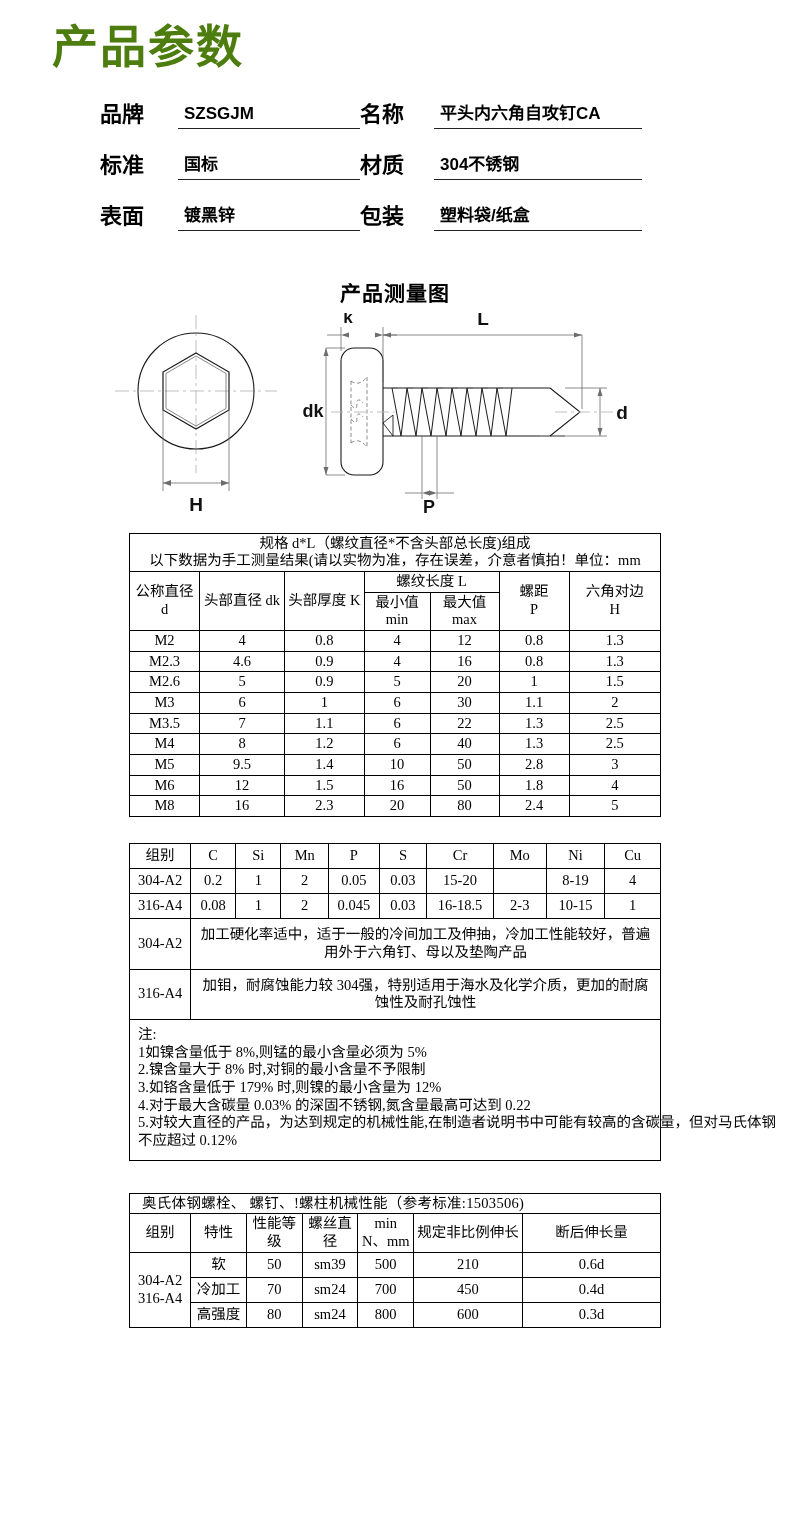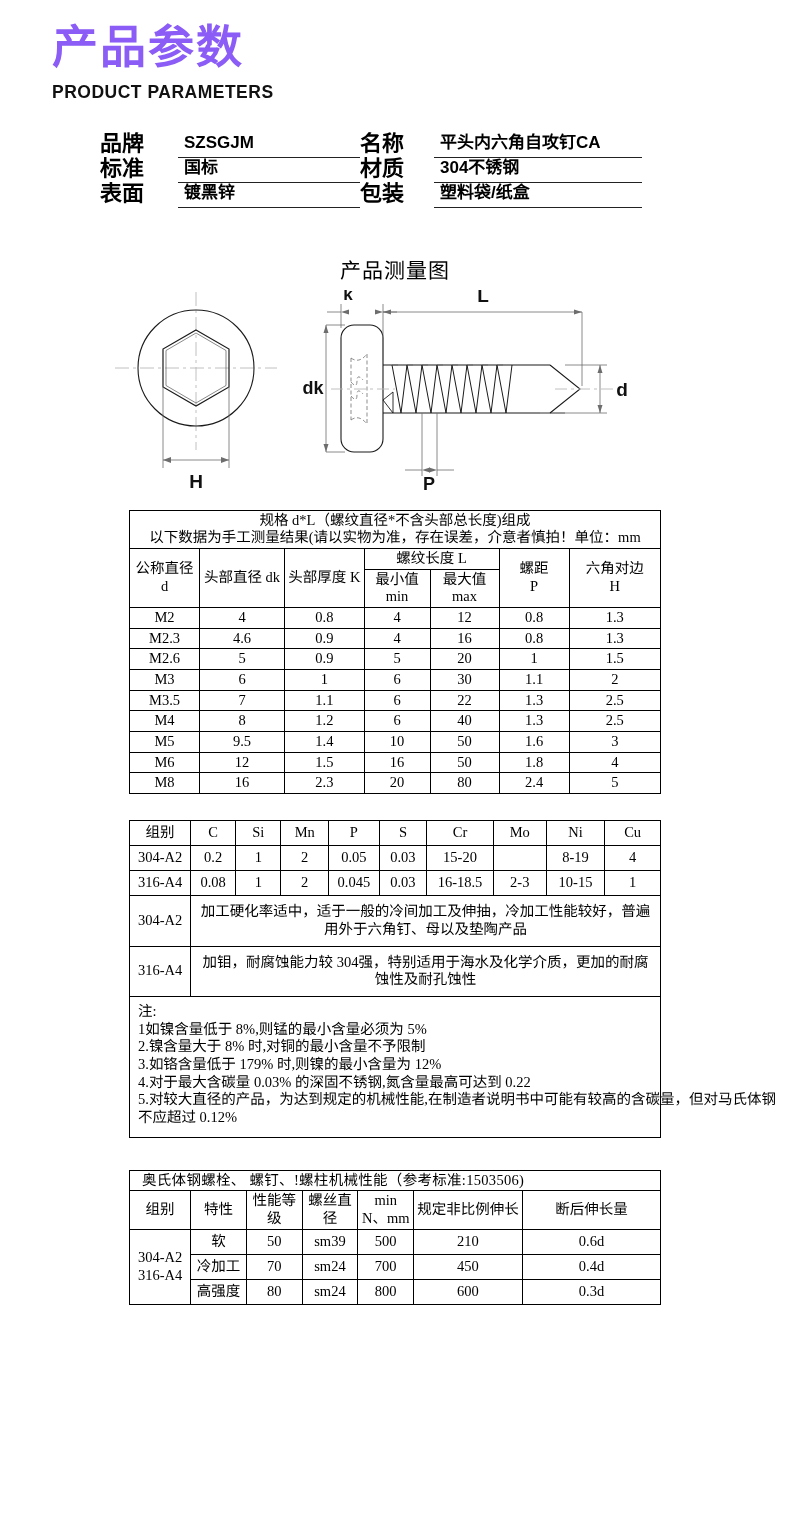--- a/index.html
+++ b/index.html
@@ -18,36 +18,37 @@
 
   
   .page-head {
     padding: 22px 0 0 52px;
   }
   .title-cn {
     font-size: 46px;
     font-weight: 700;
     letter-spacing: 2px;
     line-height: 1.12;
-    color: #8b5cf6;
+    color: #4d7c0f;
   }
   .title-en {
     font-size: 17.5px;
     font-weight: 700;
     letter-spacing: 0.5px;
     margin-top: 8px;
     color: #111;
   }
 
   
   .spec-grid {
     margin: 30px 0 0 0;
     padding-left: 100px;
     display: grid;
     grid-template-columns: 78px 182px 74px 1fr;
+    row-gap: 26px;
     align-items: end;
   }
   .spec-label {
     font-size: 22px;
     font-weight: 700;
     line-height: 1;
     padding-bottom: 3px;
   }
   .spec-value {
     font-size: 17px;
@@ -57,21 +58,21 @@
     border-bottom: 1.6px solid #222;
     min-height: 18px;
     white-space: nowrap;
   }
   .spec-value.wide { margin-right: 148px; }
 
   
   .draw-title {
     text-align: center;
     font-size: 21px;
-    font-weight: 400;
+    font-weight: 700;
     margin-top: 46px;
     letter-spacing: 1px;
   }
   .draw-wrap {
     margin-top: 6px;
     display: flex;
     justify-content: center;
   }
 
   
@@ -126,21 +127,20 @@
   }
   .notes-cell div { white-space: nowrap; }
   .spacer { height: 26px; }
   .spacer-lg { height: 32px; }
 </style>
 </head>
 <body>
 
 <div class="page-head">
   <div class="title-cn">产品参数</div>
-  <div class="title-en">PRODUCT PARAMETERS</div>
 </div>
 
 <div class="spec-grid">
   <div class="spec-label">品牌</div>
   <div class="spec-value">SZSGJM</div>
   <div class="spec-label">名称</div>
   <div class="spec-value wide">平头内六角自攻钉CA</div>
 
   <div class="spec-label">标准</div>
   <div class="spec-value">国标</div>
@@ -350,21 +350,21 @@
           <td>40</td>
           <td>1.3</td>
           <td>2.5</td>
         </tr>
       <tr>
           <td>M5</td>
           <td>9.5</td>
           <td>1.4</td>
           <td>10</td>
           <td>50</td>
-          <td>1.6</td>
+          <td>2.8</td>
           <td>3</td>
         </tr>
       <tr>
           <td>M6</td>
           <td>12</td>
           <td>1.5</td>
           <td>16</td>
           <td>50</td>
           <td>1.8</td>
           <td>4</td>

